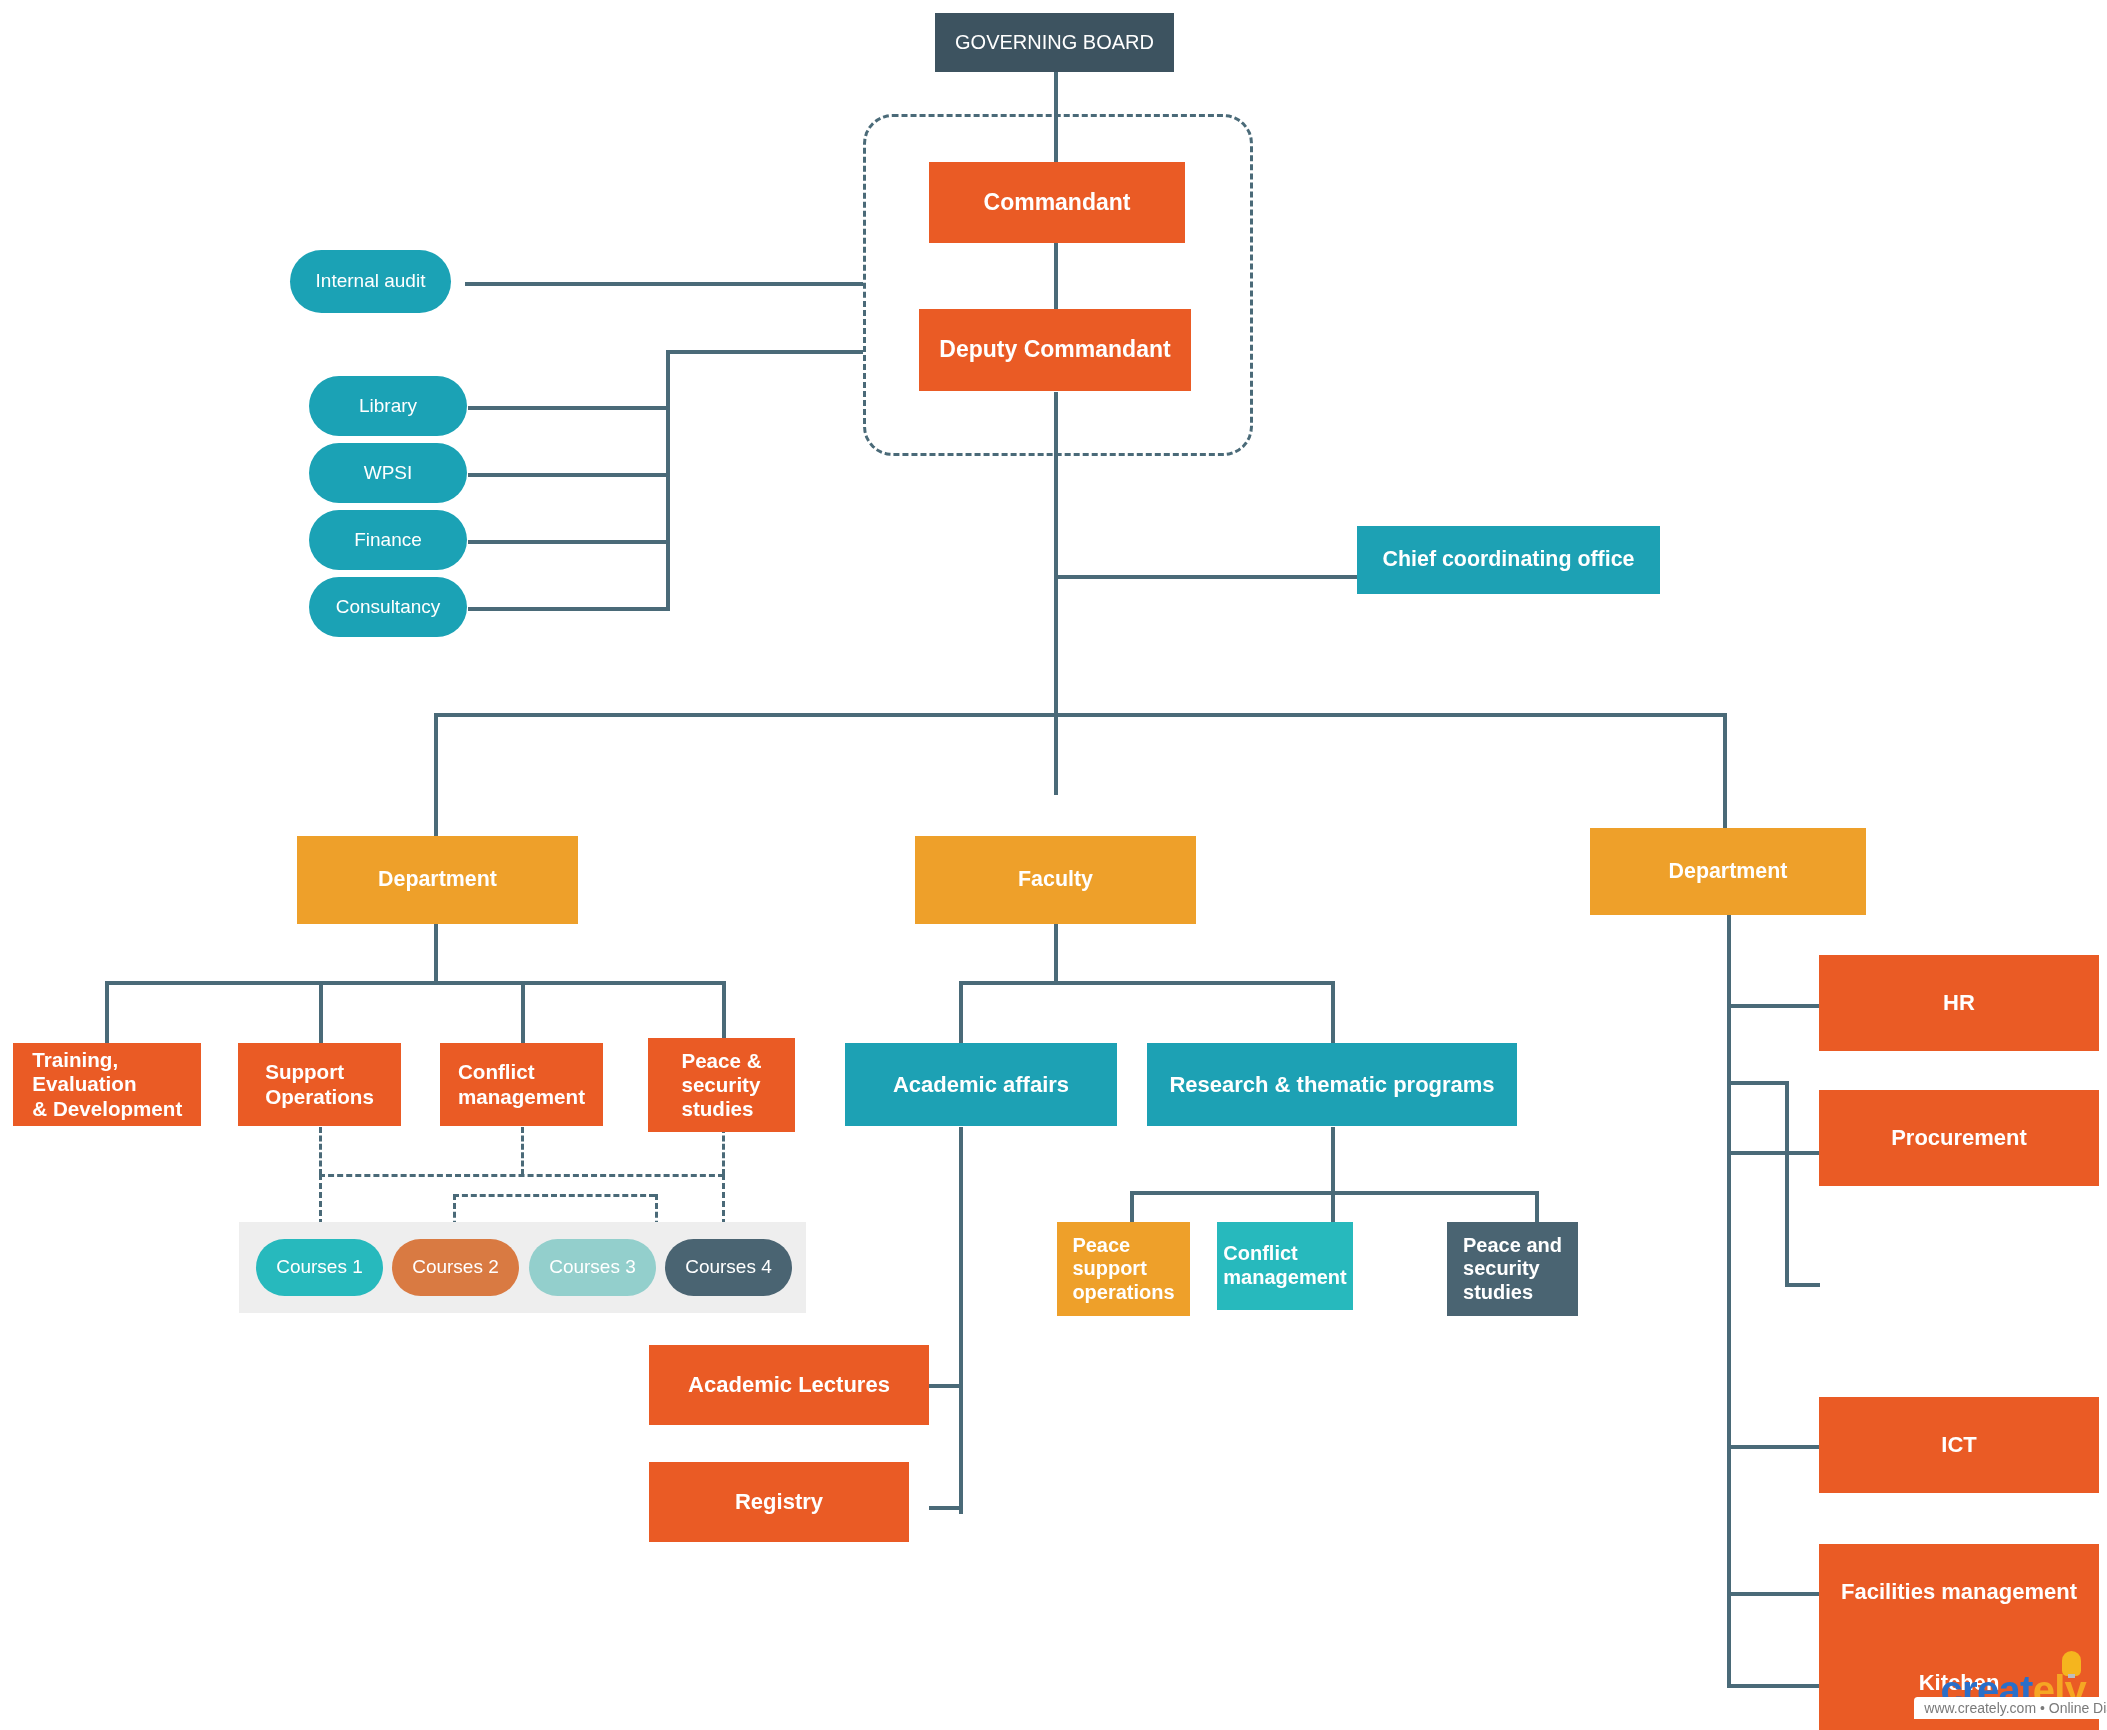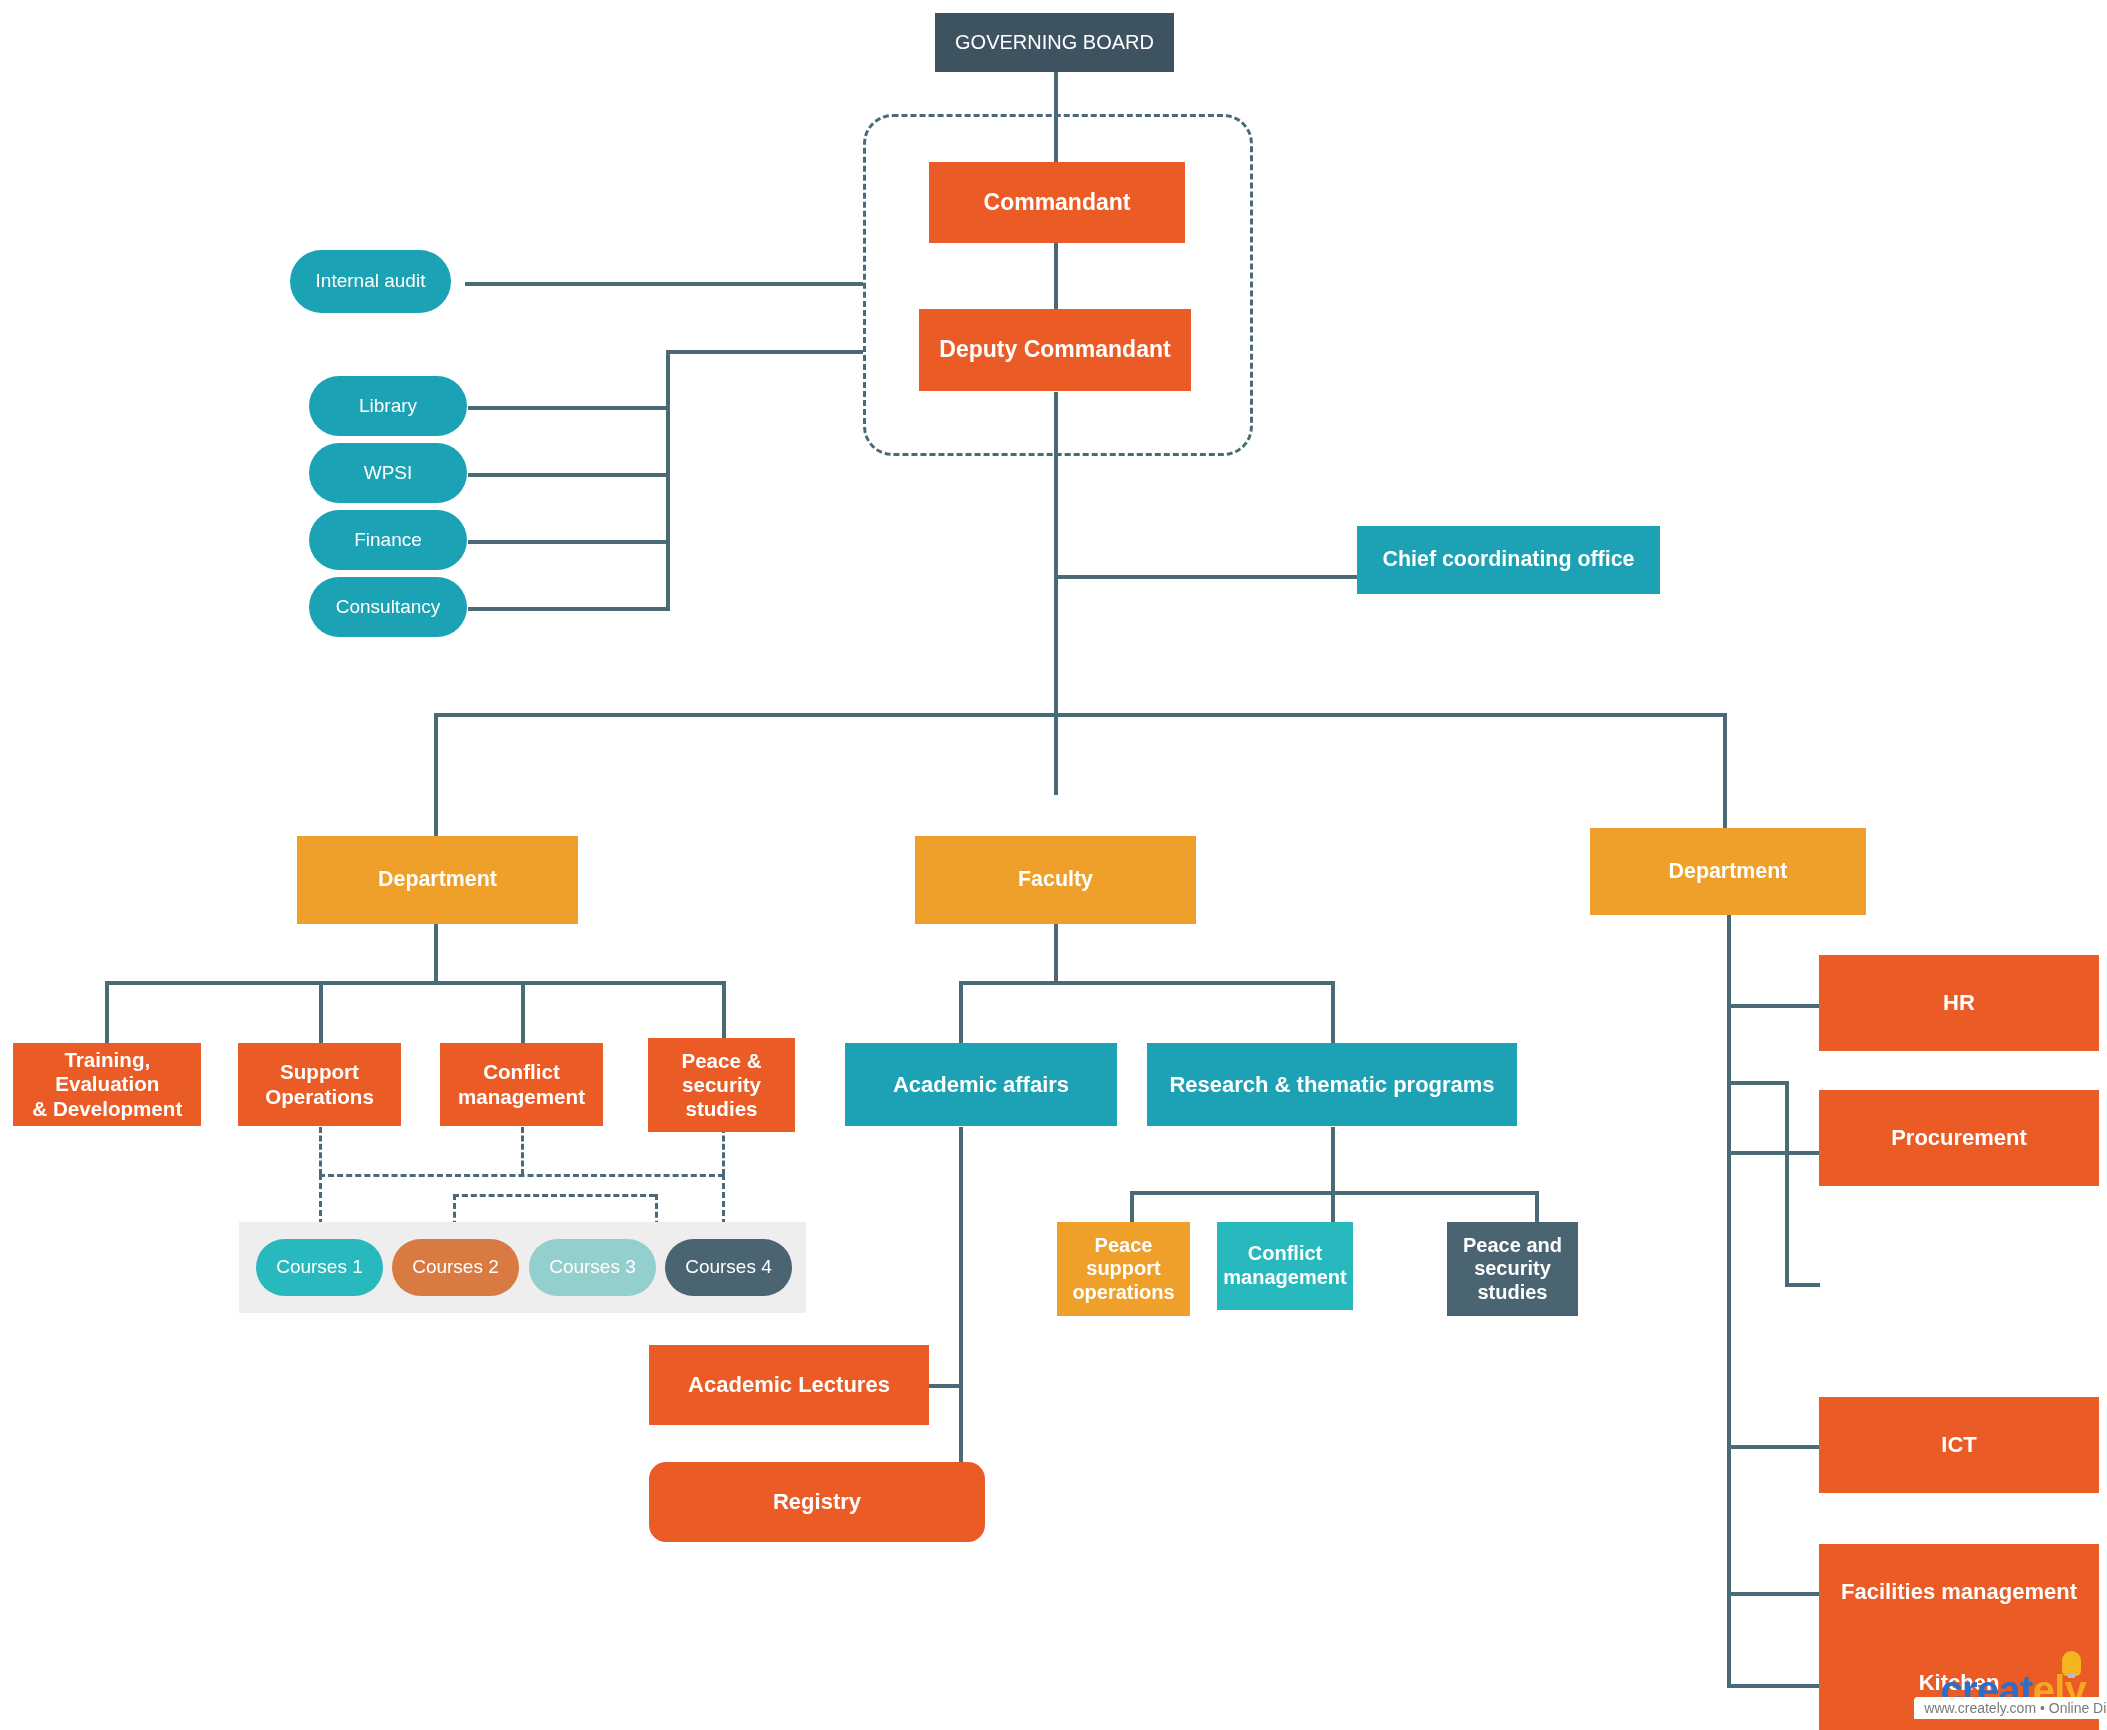--- a/index.html
+++ b/index.html
@@ -8,21 +8,21 @@
     background: #ffffff;
     font-family: "Liberation Sans", sans-serif;
     overflow: hidden;
   }
   #canvas { position: relative; width: 2108px; height: 1730px; }
 
   
   .node {
     position: absolute;
     display: flex; align-items: center; justify-content: center;
-    text-align: center;
+    text-align: left;
     color: #ffffff;
     line-height: 1.18;
     z-index: 5;
   }
   .node.bold { font-weight: bold; }
 
   
   .c-dark   { background: #3d5360; }
   .c-orange { background: #ea5b25; }
   .c-amber  { background: #eea02a; }
@@ -198,21 +198,21 @@
 
   <div class="node pill c-cyan" style="left:256px; top:1239px; width:127px; height:57px; font-size:19px;">Courses 1</div>
   <div class="node pill c-clay" style="left:392px; top:1239px; width:127px; height:57px; font-size:19px;">Courses 2</div>
   <div class="node pill c-paleteal" style="left:529px; top:1239px; width:127px; height:57px; font-size:19px;">Courses 3</div>
   <div class="node pill c-slate" style="left:665px; top:1239px; width:127px; height:57px; font-size:19px;">Courses 4</div>
 
   <div class="node c-teal bold" style="left:845px; top:1043px; width:272px; height:83px; font-size:22px;">Academic affairs</div>
   <div class="node c-teal bold" style="left:1147px; top:1043px; width:370px; height:83px; font-size:22px;">Research &amp; thematic programs</div>
 
   <div class="node c-orange bold" style="left:649px; top:1345px; width:280px; height:80px; font-size:22px;">Academic Lectures</div>
-  <div class="node c-orange bold" style="left:649px; top:1462px; width:336px; height:80px; font-size:22px;border-radius:17px;">Registry</div>
+  <div class="node c-orange bold" style="left:649px; top:1462px; width:260px; height:80px; font-size:22px;">Registry</div>
 
   <div class="node c-amber bold" style="left:1057px; top:1222px; width:133px; height:94px; font-size:20px; white-space:pre-line;">Peace
 support
 operations</div>
   <div class="node c-cyan bold" style="left:1217px; top:1222px; width:136px; height:88px; font-size:20px; white-space:pre-line;">Conflict
 management</div>
   <div class="node c-slate bold" style="left:1447px; top:1222px; width:131px; height:94px; font-size:20px; white-space:pre-line;">Peace and
 security
 studies</div>
 

